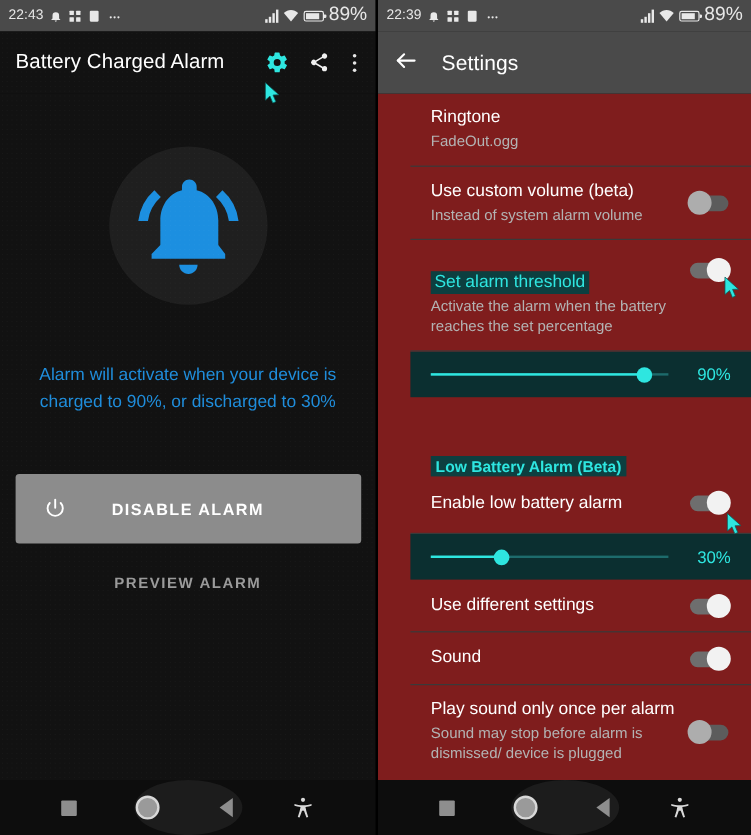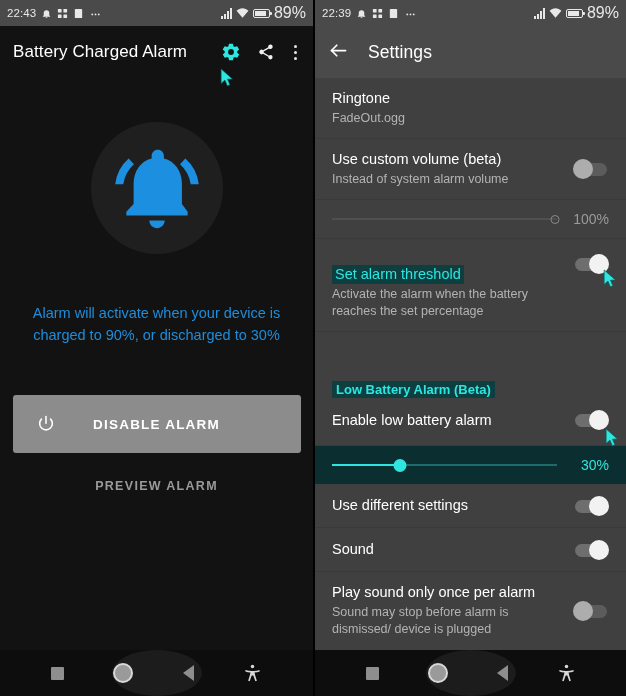--- a/index.html
+++ b/index.html
@@ -82,21 +82,21 @@
   .disable-btn .pwr { position: absolute; left: 23px; width: 20px; height: 20px; }
   .disable-btn .lbl { color: #fff; font-size: 13.5px; font-weight: 700; letter-spacing: 1.2px; }
   .preview-btn {
     margin-top: 26px; color: #9a9a9a; font-size: 12.5px;
     font-weight: 700; letter-spacing: 1.3px; cursor: pointer;
   }
 
   
   .settings-list {
     height: calc(696px - 26px - 52px - 46px);
-    background: #404040; overflow: hidden;
+    background: #7f1d1d; overflow: hidden; padding-left: 27px;
   }
   .row {
     padding: 11px 17px; position: relative;
     display: flex; align-items: center; min-height: 44px;
     border-bottom: 1px solid #3a3a3a;
   }
   .row .texts { flex: 1; min-width: 0; padding-right: 8px; }
   .row .t1 { color: #fff; font-size: 14.5px; line-height: 19px; }
   .row .t1.hl { color: #2ee6e0; background: #0d3f40; display: inline-block; padding: 0 3px; margin-top: 15px; }
   .row .t2 { color: #b3b3b3; font-size: 12.5px; line-height: 17px; margin-top: 2px; }
@@ -367,45 +367,46 @@
         <div class="texts">
           <div class="t1">Use custom volume (beta)</div>
           <div class="t2">Instead of system alarm volume</div>
         </div>
         <div class="toggle off">
           <div class="track"></div>
             <div class="knob"></div>
         </div>
       </div>
 
-      <div class="slider-row vol">
-        <div class="track-wrap">
-          <div class="bar"></div>
-          <div class="thumb" style="left:100%"></div>
-        </div>
-        <div class="val gray-txt">100%</div>
-      </div>
 
 
       <div class="row" style="position:relative;">
         <div class="texts">
           <div class="t1 hl">Set alarm threshold</div>
           <div class="t2">Activate the alarm when the battery reaches the set percentage</div>
         </div>
         <div class="toggle on" style="align-self:flex-start; margin-top:4px;">
           <div class="track"></div>
             <div class="knob"></div>
         </div>
         <div class="cursor" style="right:8px; top:30px;">
           <svg viewBox="0 0 16 22">
               <path d="M1 1 L1 17 L5.2 13.3 L7.8 19.6 L10.6 18.4 L8 12.3 L13.4 12.1 Z" fill="#2ee6e0" stroke="#0a5a58" stroke-width="0.7"></path>
             </svg>
         </div>
       </div>
 
+      <div class="slider-row teal">
+        <div class="track-wrap">
+          <div class="bar"></div>
+          <div class="fill" style="width:90%"></div>
+          <div class="thumb" style="left:90%"></div>
+        </div>
+        <div class="val teal-txt">90%</div>
+      </div>
 
       <div class="row hdr-row">
         <span class="section-hdr">Low Battery Alarm (Beta)</span>
       </div>
 
       <div class="row titled" style="position:relative;">
         <div class="texts">
           <div class="t1">Enable low battery alarm</div>
         </div>
         <div class="toggle on">

